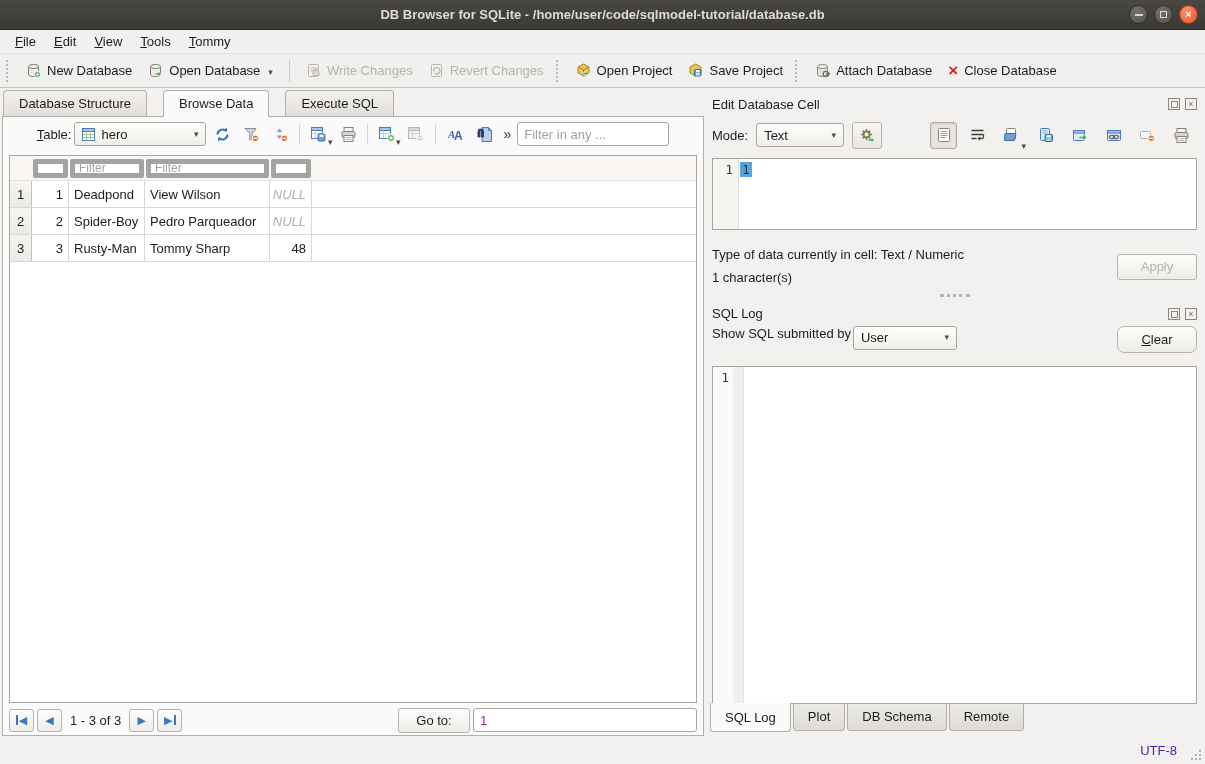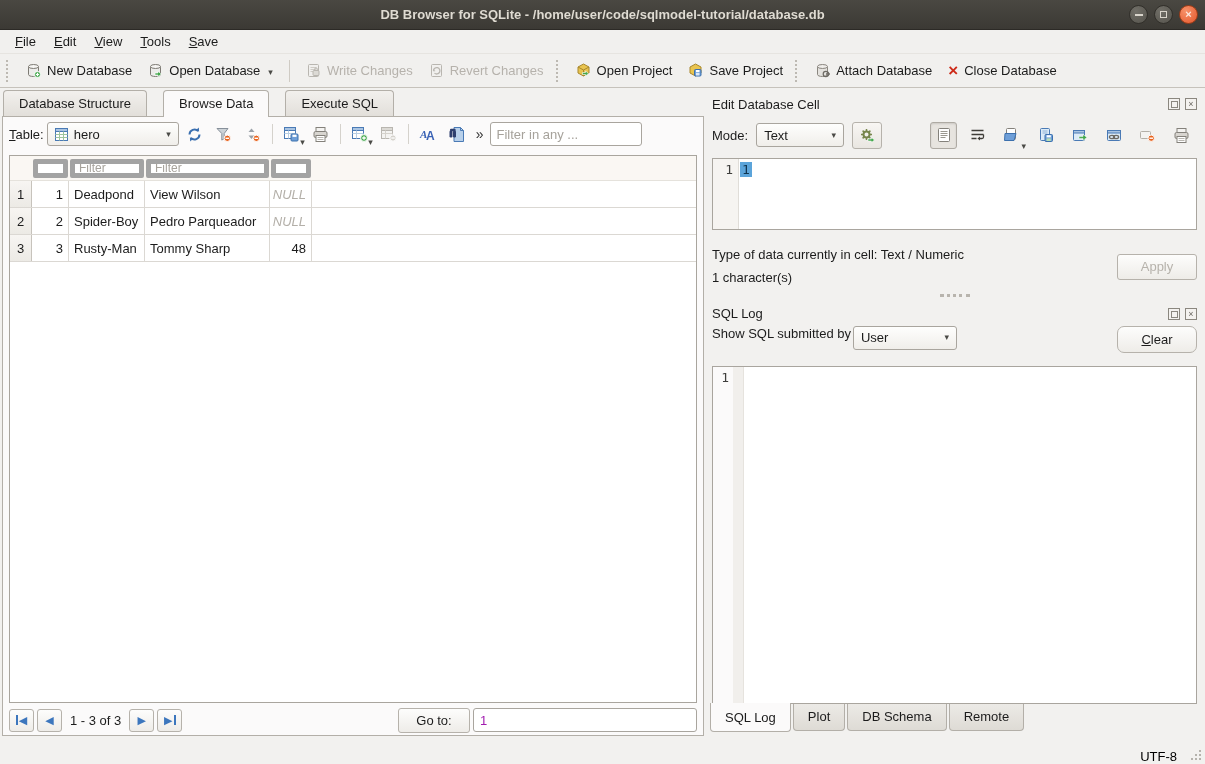--- a/index.html
+++ b/index.html
@@ -36,21 +36,21 @@
 
   
   .main { flex:1; display:flex; min-height:0; }
   .left { width:704px; flex:0 0 704px; display:flex; flex-direction:column; min-height:0; padding-left:2px; }
   .tabbar { height:28px; flex:0 0 28px; display:flex; align-items:flex-end; padding-left:1px; position:relative; z-index:2; }
   .tab { padding:5px 15px 5px; background:linear-gradient(#f2f0ed,#e2dfda); border:1px solid #b3afa8; border-bottom:none; border-radius:4px 4px 0 0; margin-right:16px; }
   .tab.active { background:#fbfafa; padding-bottom:6px; margin-bottom:-1px; }
   .frame { flex:1; border:1px solid #b3afa8; background:#fbfafa; display:flex; flex-direction:column; min-height:0; position:relative; z-index:1; }
 
   
-  .controls { height:34px; flex:0 0 34px; display:flex; align-items:center; padding:0 6px; gap:3px; }
+  .controls { height:34px; flex:0 0 34px; display:flex; align-items:center; padding:0 6px; gap:3px;justify-content:center; }
   .combo { display:flex; align-items:center; gap:6px; border:1px solid #a9a59e; border-radius:3px; background:linear-gradient(#fefefd,#f0eeea); padding:2px 7px; height:24px; }
   .combo .caret { margin-left:auto; }
   .combo-table { width:132px; }
   .ctl-btn { width:26px; height:26px; display:flex; align-items:center; justify-content:center; position:relative; border-radius:3px; }
   .ctl-sep { width:1px; height:20px; background:#d5d2cc; margin:0 3px; }
   .chevron { color:#333; font-size:14px; margin:0 3px; }
   input.text { border:1px solid #a9a59e; border-radius:3px; background:#fff; height:24px; padding:0 6px; font:13px "Liberation Sans",sans-serif; color:#a21caf; }
   input.text::placeholder { color:#a6a29b; }
   .filter-any { width:152px; }
 
@@ -113,21 +113,21 @@
   .clear-btn { margin-left:auto; width:80px; height:27px;border-radius:7px; }
   .log-editor { flex:1; margin:6px 2px 0; border:1px solid #a9a59e; background:#fff; display:flex; font:13px "DejaVu Sans Mono",monospace; min-height:0; }
   .log-editor .gutter { width:20px; flex:0 0 20px; background:#fbfafa; border-right:none; padding-right:4px; }
   .fold { width:11px; flex:0 0 11px; background:#f1efec; border-right:1px solid #e6e3de; }
 
   .bottom-tabs { height:32px; flex:0 0 32px; display:flex; align-items:flex-start; gap:2px; padding-top:0; }
   .btab { padding:5px 14px 6px; background:linear-gradient(#eceae6,#dedbd5); border:1px solid #b3afa8; border-top:none; border-radius:0 0 4px 4px; }
   .btab.active { background:#fbfafa; border-top:none; margin-top:-1px; padding-top:7px; }
 
   
-  .statusbar { height:28px; flex:0 0 28px; display:flex; align-items:flex-end; justify-content:flex-end; padding-right:28px; color:#000000; position:relative;padding-left:32px; }
+  .statusbar { height:28px; flex:0 0 28px; display:flex; align-items:center; justify-content:flex-end; padding-right:28px; color:#4c1d95; position:relative;padding-left:32px; }
   .grip { position:absolute; right:3px; bottom:3px; width:11px; height:11px;
     background:
       radial-gradient(circle at 9px 9px, #b5b2ac 1px, transparent 1.4px),
       radial-gradient(circle at 9px 5px, #b5b2ac 1px, transparent 1.4px),
       radial-gradient(circle at 5px 9px, #b5b2ac 1px, transparent 1.4px),
       radial-gradient(circle at 9px 1px, #b5b2ac 1px, transparent 1.4px),
       radial-gradient(circle at 1px 9px, #b5b2ac 1px, transparent 1.4px),
       radial-gradient(circle at 5px 5px, #b5b2ac 1px, transparent 1.4px); }
 </style>
 </head>
@@ -148,21 +148,21 @@
           <span>×</span>
         </div>
     </div>
   </div>
 
   <div class="menubar">
     <span class="menu-item">File</span>
     <span class="menu-item">Edit</span>
     <span class="menu-item">View</span>
     <span class="menu-item">Tools</span>
-    <span class="menu-item">Save</span>
+    <span class="menu-item">Tommy</span>
   </div>
 
   <div class="toolbar">
     <div class="tb-grip"></div>
 
     <div class="tb-btn">
       <span class="ic">
         <svg width="15" height="15" viewBox="0 0 15 15">
             <path d="M2.5 3.5v8c0 1.2 2.2 2 5 2s5-.8 5-2v-8" fill="#ececea" stroke="#7d7a73"></path>
             <ellipse cx="7.5" cy="3.5" rx="5" ry="2" fill="#f6f5f3" stroke="#7d7a73"></ellipse>

